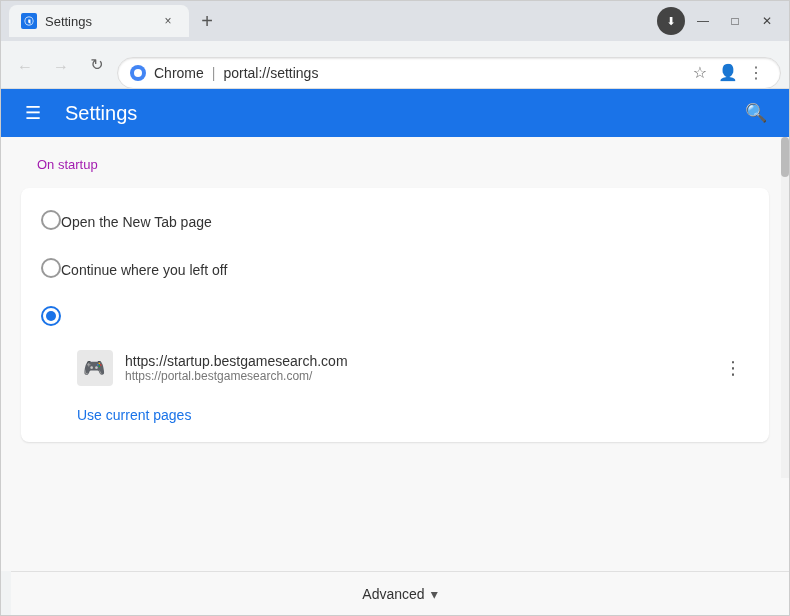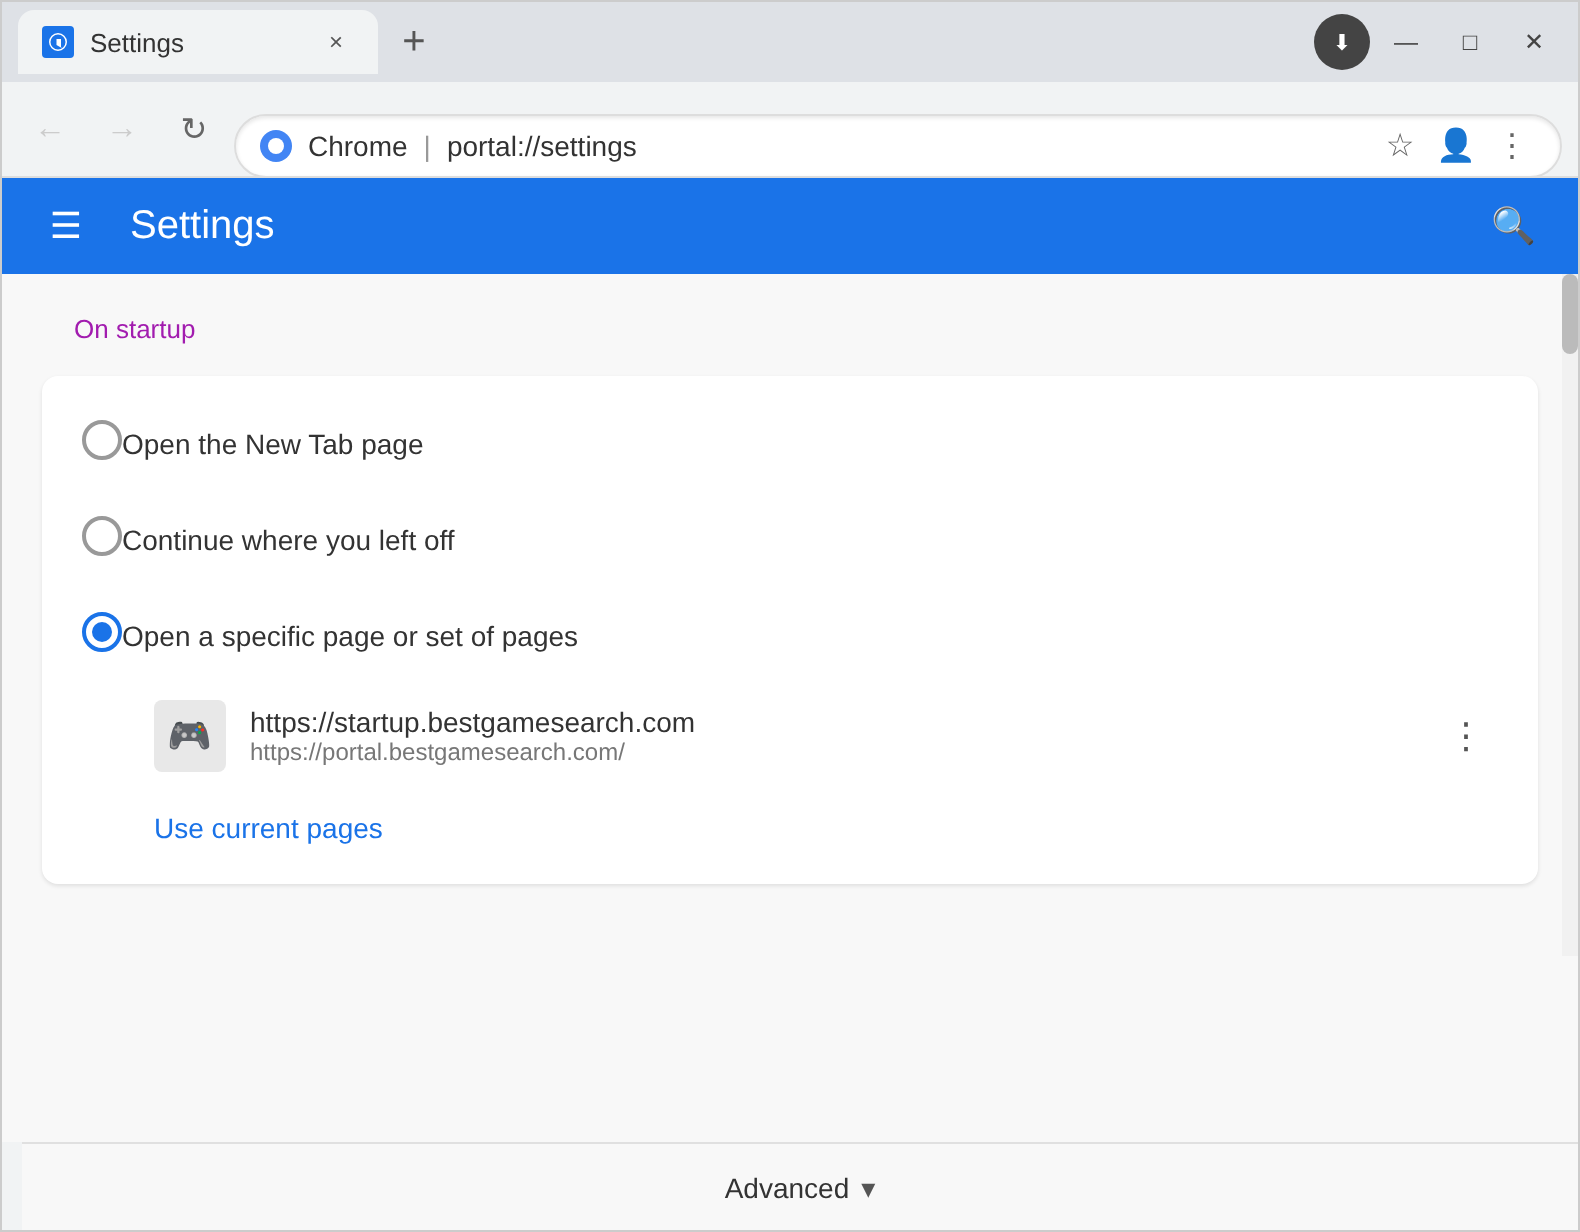--- a/index.html
+++ b/index.html
@@ -171,21 +171,20 @@
 
             <div class="radio-option">
               <div class="radio-circle"></div>
               <span class="radio-label">Continue where you left off</span>
             </div>
 
             <div class="radio-option">
               <div class="radio-circle selected">
                 <div class="radio-inner"></div>
               </div>
-              <span class="radio-label">Open a specific page or set of pages</span>
             </div>
 
             <div class="page-entry">
               <div class="page-icon">
                 <span class="page-icon-inner">🎮</span>
               </div>
               <div class="page-info">
                 <div class="page-name">https://startup.bestgamesearch.com</div>
                 <div class="page-url">https://portal.bestgamesearch.com/</div>
               </div>

